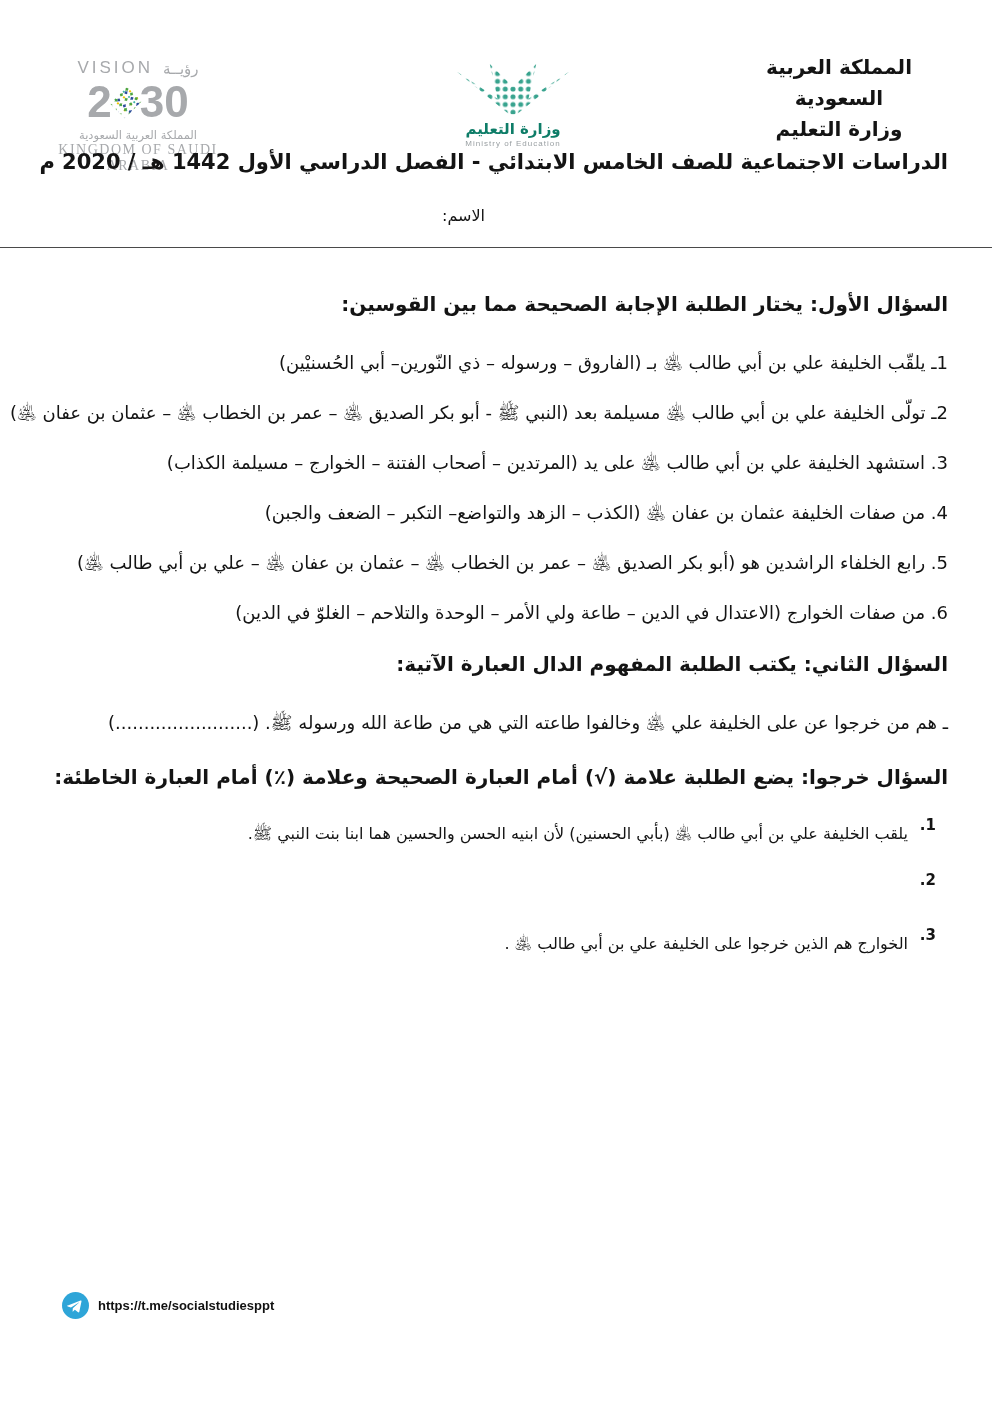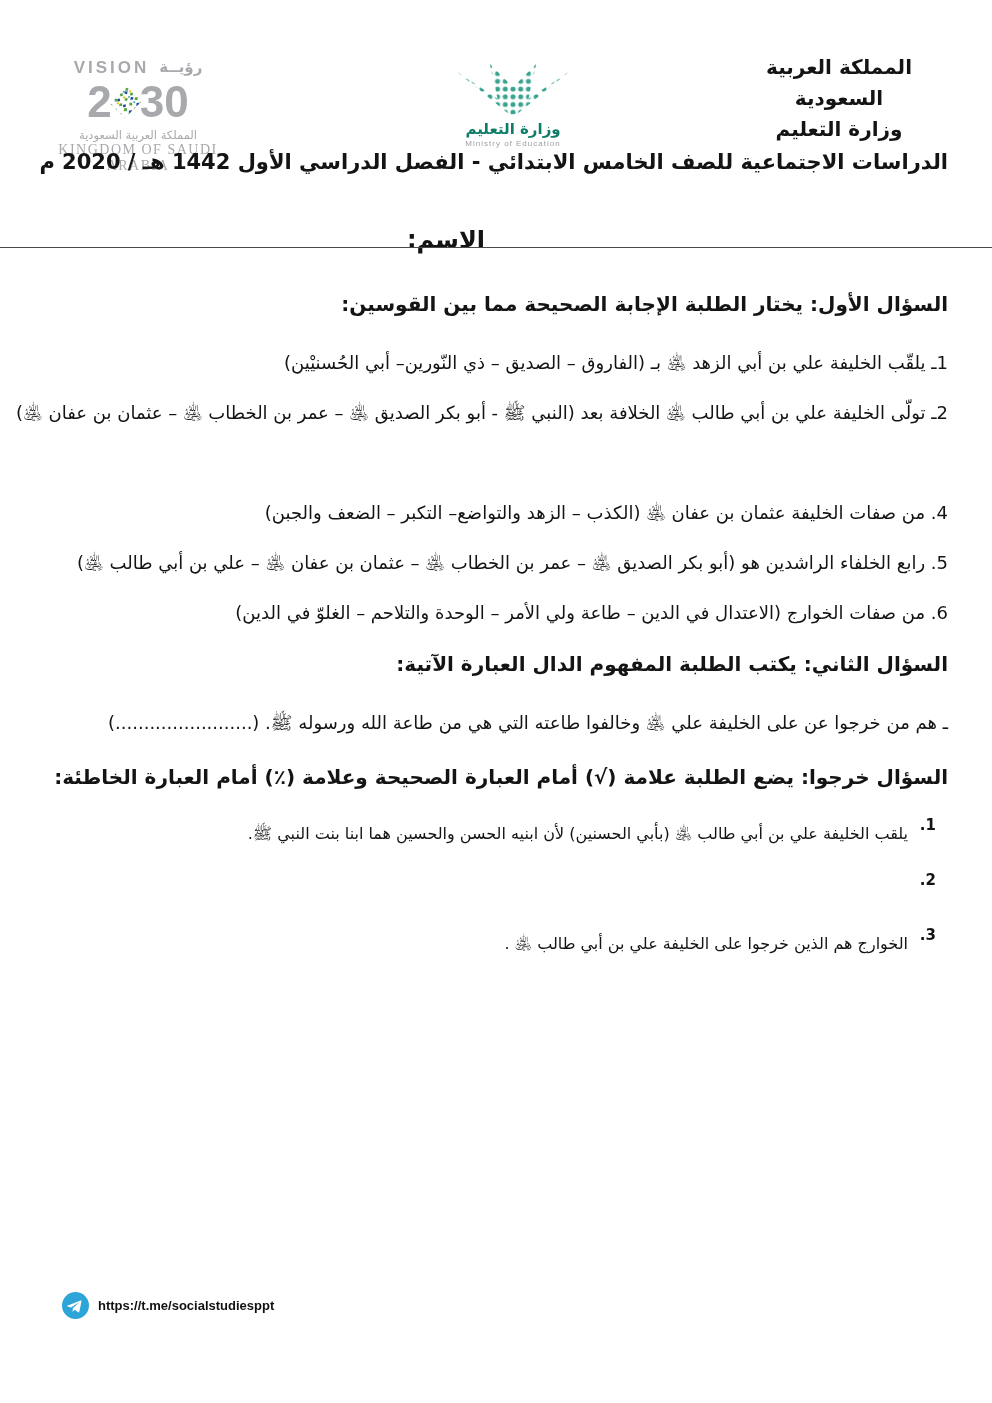--- a/index.html
+++ b/index.html
@@ -5,22 +5,22 @@
   html,body{margin:0;padding:0;}
   body{
     width:992px;height:1403px;background:#ffffff;
     font-family:"DejaVu Sans",sans-serif;color:#141414;
     position:relative;overflow:hidden;
   }
   .page{position:absolute;inset:0;background:#fff;}
 
   
   .vision-logo{position:absolute;left:58px;top:58px;width:160px;text-align:center;color:#a7a9ac;}
-  .vision-line1{display:flex;justify-content:center;align-items:flex-start;gap:10px;
-    font-size:17px;letter-spacing:3px;font-family:"Liberation Sans",sans-serif;font-weight:bold;}
+  .vision-line1{display:flex;justify-content:center;align-items:flex-end;gap:10px;
+    font-size:17px;letter-spacing:3px;font-family:"Liberation Sans",sans-serif;}
   .vision-line1 .ar{font-family:"DejaVu Sans",sans-serif;letter-spacing:0;font-size:15px;}
   .vision-year{display:flex;align-items:center;justify-content:center;line-height:1;margin-top:2px;
     font-size:44px;font-weight:bold;font-family:"Liberation Sans",sans-serif;color:#a7a9ac;}
   .diamond{width:26px;height:26px;margin:0 1px;transform:rotate(45deg) scale(.82,.95);
     background-color:#fff;
     background-image:
       radial-gradient(circle at 3px 3px,#4da53f 1.5px,transparent 1.7px),
       radial-gradient(circle at 5px 6px,#2a4b9b 1.5px,transparent 1.7px),
       radial-gradient(circle at 7px 2px,#f2c500 1.3px,transparent 1.5px),
       radial-gradient(circle at 2px 7px,#42b4a4 1.3px,transparent 1.5px);
@@ -35,21 +35,21 @@
 
   .kingdom-block{position:absolute;right:48px;top:52px;width:210px;text-align:center;
     direction:rtl;font-weight:bold;font-size:20px;line-height:1.55;}
 
   
   .course-line{position:absolute;top:150px;right:44px;direction:rtl;
     font-size:21px;font-weight:bold;white-space:nowrap;}
   .worksheet-title{position:absolute;top:206px;right:44px;direction:rtl;
     font-size:20px;font-weight:bold;white-space:nowrap;}
   .name-label{position:absolute;top:206px;right:507px;direction:rtl;
-    font-size:24px;font-weight:bold;margin-top:20px;}
+    font-size:16px;font-weight:normal;}
   .rule{position:absolute;top:247px;left:0;width:992px;height:0;border-top:1.5px solid #4a4a4a;}
 
   
   .sec-heading{position:absolute;right:44px;direction:rtl;font-size:20px;font-weight:bold;white-space:nowrap;}
   .q{position:absolute;right:44px;direction:rtl;font-size:18px;font-weight:normal;white-space:nowrap;}
   #s1-heading{top:292px;}
   #q0{top:352px;} #q1{top:402px;} #q2{top:452px;}
   #q3{top:502px;} #q4{top:552px;text-align:center;} #q5{top:602px;}
   #s2-heading{top:652px;}
   #s2-statement{top:712px;}
@@ -101,22 +101,23 @@
     <div>المملكة العربية السعودية</div>
     <div>وزارة التعليم</div>
   </div>
 
   <div class="course-line">الدراسات الاجتماعية للصف الخامس الابتدائي - الفصل الدراسي الأول 1442 هـ / 2020 م</div>
 
   <div class="name-label">الاسم:</div>
   <div class="rule"></div>
 
   <div class="sec-heading" id="s1-heading">السؤال الأول: يختار الطلبة الإجابة الصحيحة مما بين القوسين:</div>
-  <div class="q" id="q0">1ـ يلقّب الخليفة علي بن أبي الزهد ﵁ بـ (الفاروق – الصديق – ذي النّورين– أبي الحُسنيْين)</div>
-  <div class="q" id="q1">2ـ تولّى الخليفة علي بن أبي طالب ﵁ الخلافة بعد (النبي ﷺ - أبو بكر الصديق ﵁ – عمر بن الخطاب ﵁ – عثمان بن عفان ﵁)</div>
+  <div class="q" id="q0">1ـ يلقّب الخليفة علي بن أبي طالب ﵁ بـ (الفاروق – ورسوله – ذي النّورين– أبي الحُسنيْين)</div>
+  <div class="q" id="q1">2ـ تولّى الخليفة علي بن أبي طالب ﵁ مسيلمة بعد (النبي ﷺ - أبو بكر الصديق ﵁ – عمر بن الخطاب ﵁ – عثمان بن عفان ﵁)</div>
+  <div class="q" id="q2">3. استشهد الخليفة علي بن أبي طالب ﵁ على يد (المرتدين – أصحاب الفتنة – الخوارج – مسيلمة الكذاب)</div>
   <div class="q" id="q3">4. من صفات الخليفة عثمان بن عفان ﵁ (الكذب – الزهد والتواضع– التكبر – الضعف والجبن)</div>
   <div class="q" id="q4">5. رابع الخلفاء الراشدين هو (أبو بكر الصديق ﵁ – عمر بن الخطاب ﵁ – عثمان بن عفان ﵁ – علي بن أبي طالب ﵁)</div>
   <div class="q" id="q5">6. من صفات الخوارج (الاعتدال في الدين – طاعة ولي الأمر – الوحدة والتلاحم – الغلوّ في الدين)</div>
 
   <div class="sec-heading" id="s2-heading">السؤال الثاني: يكتب الطلبة المفهوم الدال العبارة الآتية:</div>
   <div class="q" id="s2-statement">ـ هم من خرجوا عن على الخليفة علي ﵁ وخالفوا طاعته التي هي من طاعة الله ورسوله ﷺ. (........................)</div>
 
   <div class="sec-heading" id="s3-heading">السؤال خرجوا: يضع الطلبة علامة (√) أمام العبارة الصحيحة وعلامة (٪) أمام العبارة الخاطئة:</div>
   <div class="tf-num" id="tf-num-0">1.</div>
   <div class="tf-text" id="tf-text-0">يلقب الخليفة علي بن أبي طالب ﵁ (بأبي الحسنين) لأن ابنيه الحسن والحسين هما ابنا بنت النبي ﷺ.</div>

